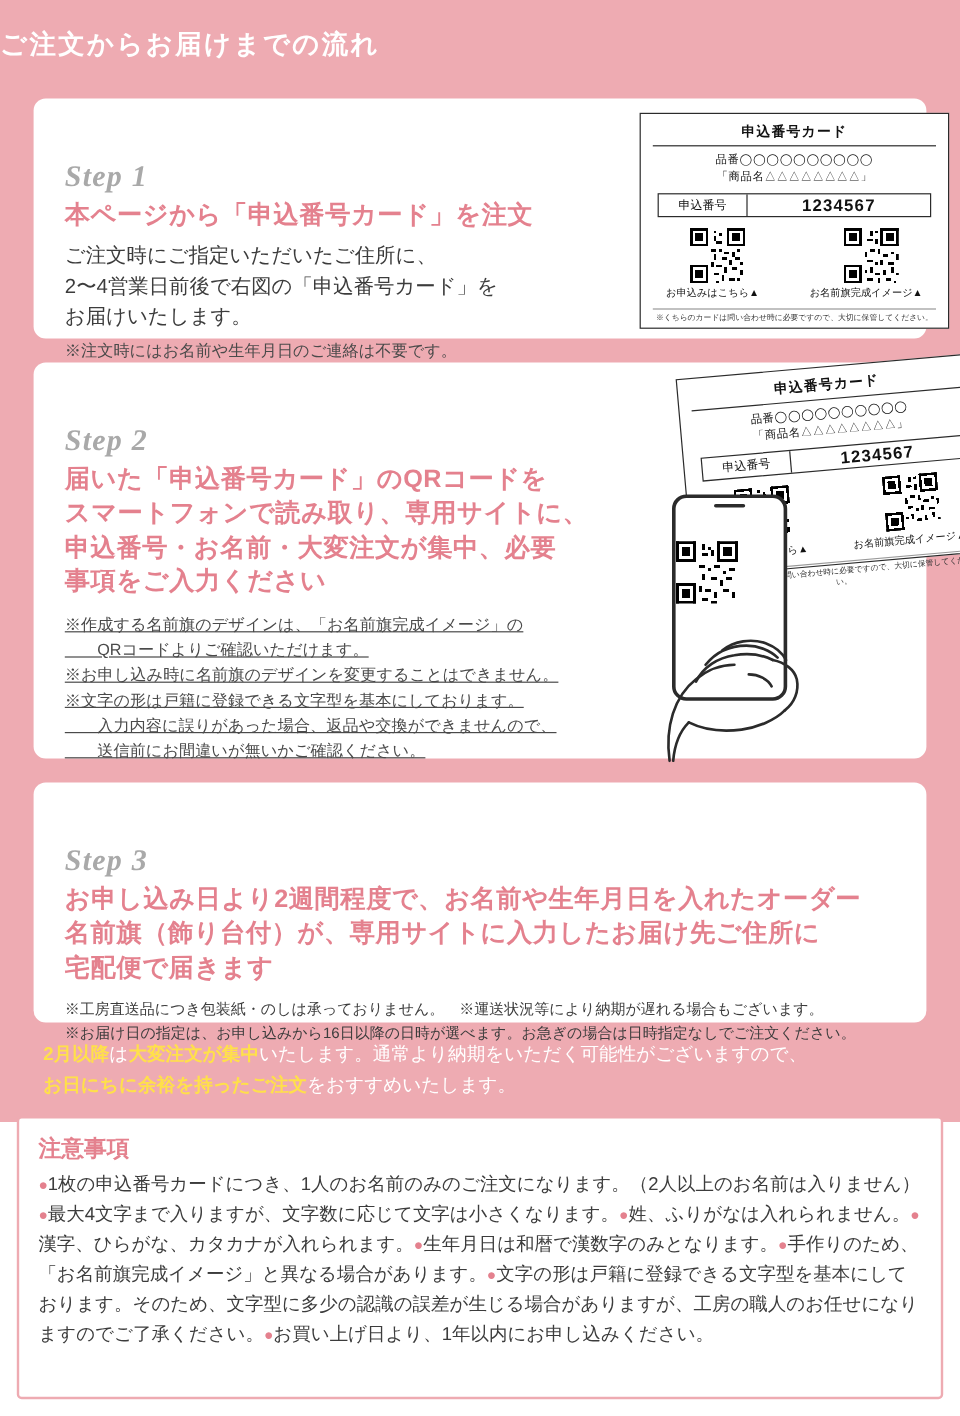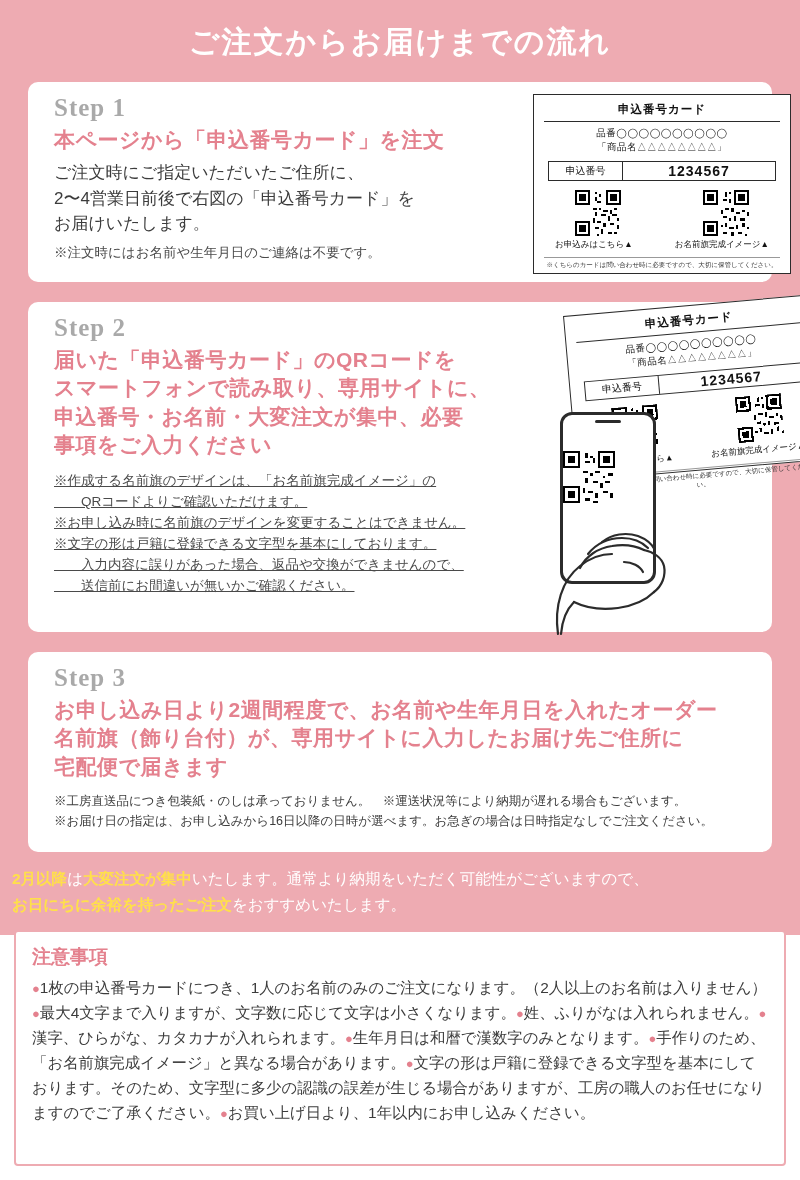--- a/index.html
+++ b/index.html
@@ -12,47 +12,48 @@
     overflow:hidden;
   }
   .page { position:relative; width:800px; height:1180px; }
 
   
   .hero {
     position:absolute; left:0; top:0; width:800px; height:935px;
     background:#eeabb2;
   }
   .hero-title {
-    text-align:center;
     color:#ffffff;
-    font-size:30px;
+    font-size:22px;
     font-weight:bold;
     letter-spacing:2px;
     padding-top:22px;
     font-family:"Liberation Serif", serif;
   }
 
   
   .card {
     position:absolute;
     left:28px; width:744px;
     background:#ffffff;
     border-radius:10px;
   }
   #card1 { top:82px; height:200px; }
   #card2 { top:302px; height:330px; }
   #card3 { top:652px; height:200px; }
 
   .step-label {
     font-family:"Liberation Serif", serif;
+    font-style:italic;
     font-size:25px;
     color:#a9a9a9;
     font-weight:bold;
     letter-spacing:1px;
     padding:12px 0 2px 26px;
+    margin-top:40px;
   }
   .headline {
     color:#e4818e;
     font-weight:bold;
     font-size:21px;
     line-height:1.35;
     padding:2px 26px 0 26px;
     letter-spacing:0.5px;
   }
   .body-text {
@@ -127,21 +128,21 @@
   }
 
   
   .note3 {
     font-size:12.5px; color:#3c3c3c; line-height:1.6;
     padding:4px 36px 0 26px;
   }
 
   
   .emph {
-    position:absolute; left:12px; top:866px; width:744px;
+    position:absolute; left:36px; top:866px; width:744px;
     font-size:15.5px; line-height:1.65; color:#ffffff;
   }
   .emph b { color:#ffe04a; font-weight:bold; }
 
   
   .caution {
     position:absolute; left:14px; top:930px; width:772px; height:236px;
     border:2px solid #eeabb2; border-radius:4px; background:#fff;
     padding:12px 16px;
   }

